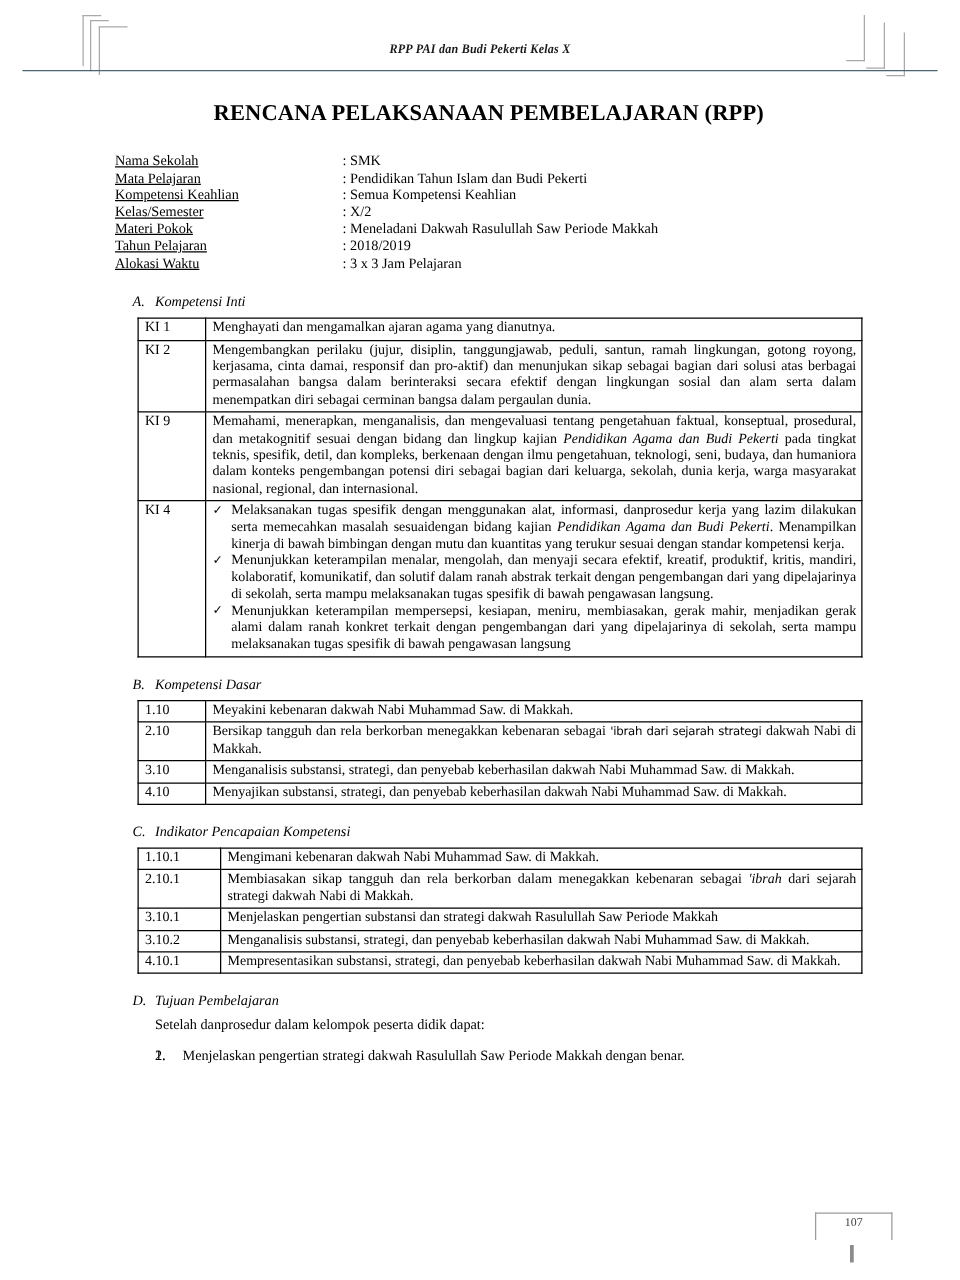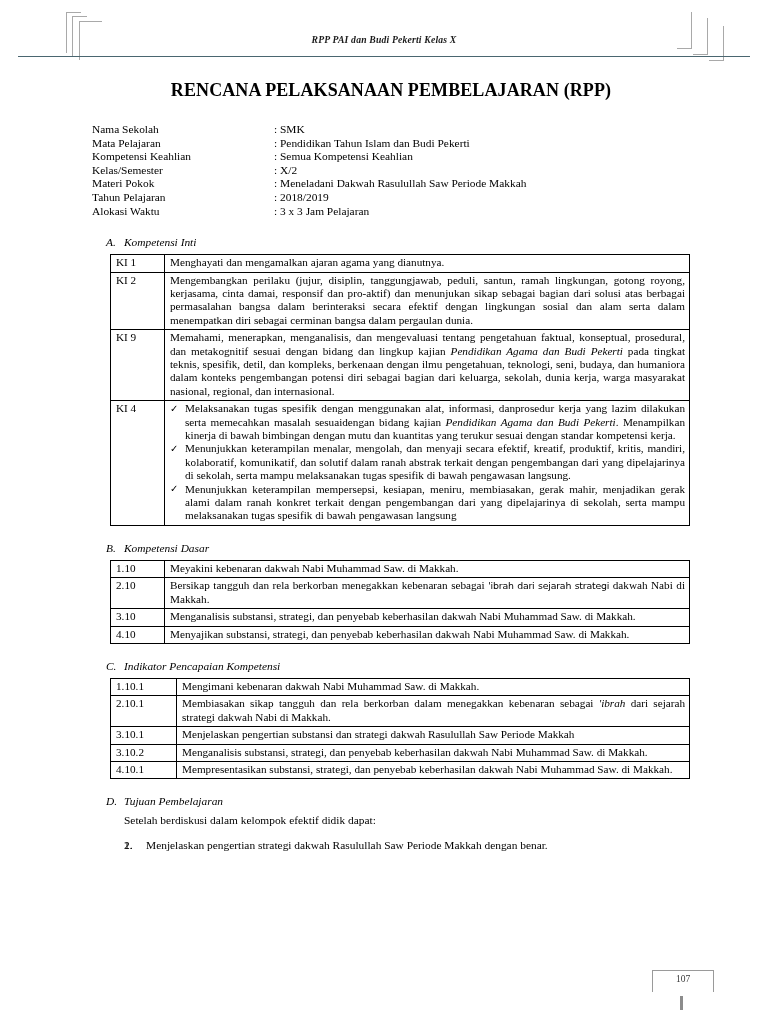--- a/index.html
+++ b/index.html
@@ -81,21 +81,21 @@
 
   
   .meta {
     font-size: 11.4px;
     line-height: 13.6px;
     margin-bottom: 18px;
   }
   .meta-row {
     display: flex;
   }
-  .meta-label { width: 182px; flex: none; }
+  .meta-label { width: 182px; flex: none; text-decoration: underline; }
   .meta-value { flex: 1; }
 
   
   .section-head {
     font-style: italic;
     font-size: 11.4px;
     margin: 0 0 6px 14px;
     display: flex;
   }
   .section-letter { width: 18px; flex: none; font-style: italic; }
@@ -359,21 +359,21 @@
   </table>
 
   <div class="section-gap"></div>
 
   <div class="section-head">
     <span class="section-letter">D.</span>
     <span>Tujuan Pembelajaran</span>
   </div>
 
   <div class="d-body">
-    <div class="d-intro">Setelah berdiskusi dalam kelompok efektif didik dapat:</div>
+    <div class="d-intro">Setelah danprosedur dalam kelompok peserta didik dapat:</div>
     <ol class="goals">
       <li>
         <span class="num">1.</span>
       </li>
       <li>
         <span class="num">2.</span>
         <span>Menjelaskan pengertian strategi dakwah Rasulullah Saw Periode Makkah dengan benar.</span>
       </li>
     </ol>
   </div>

